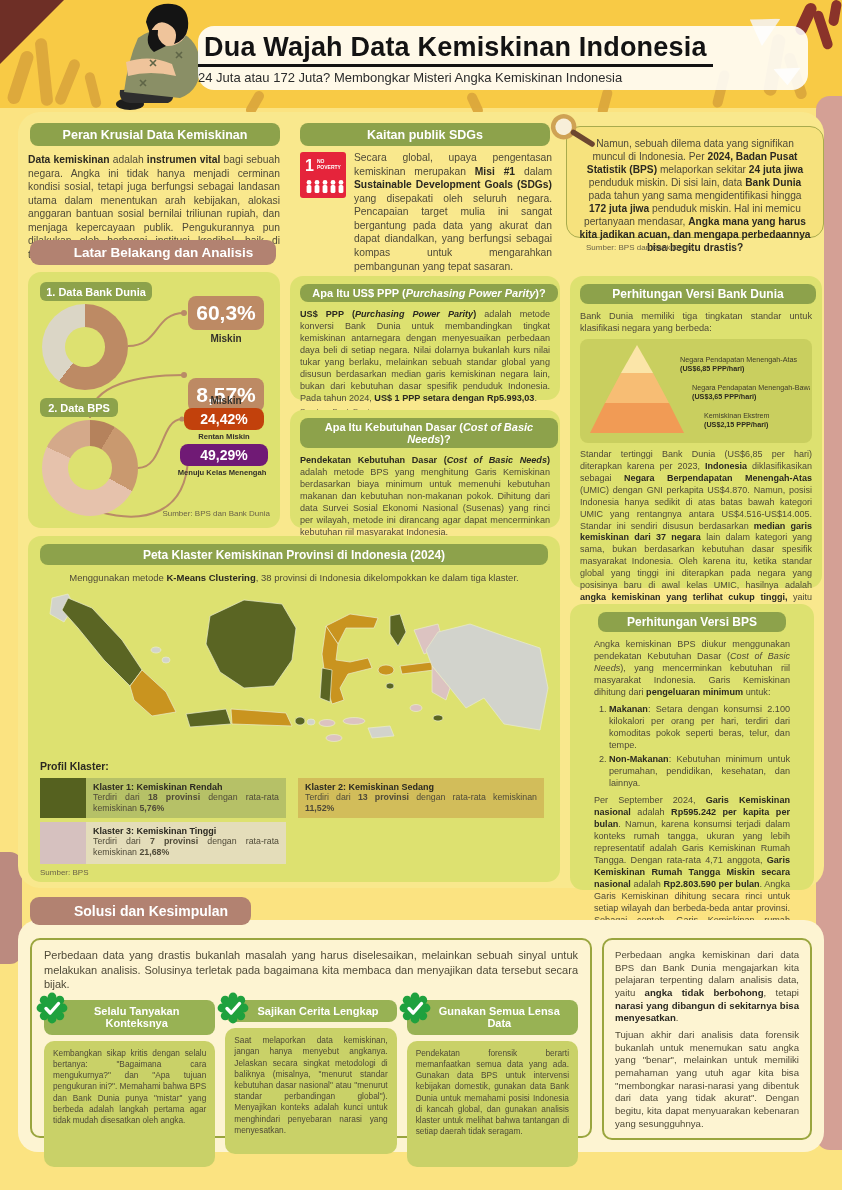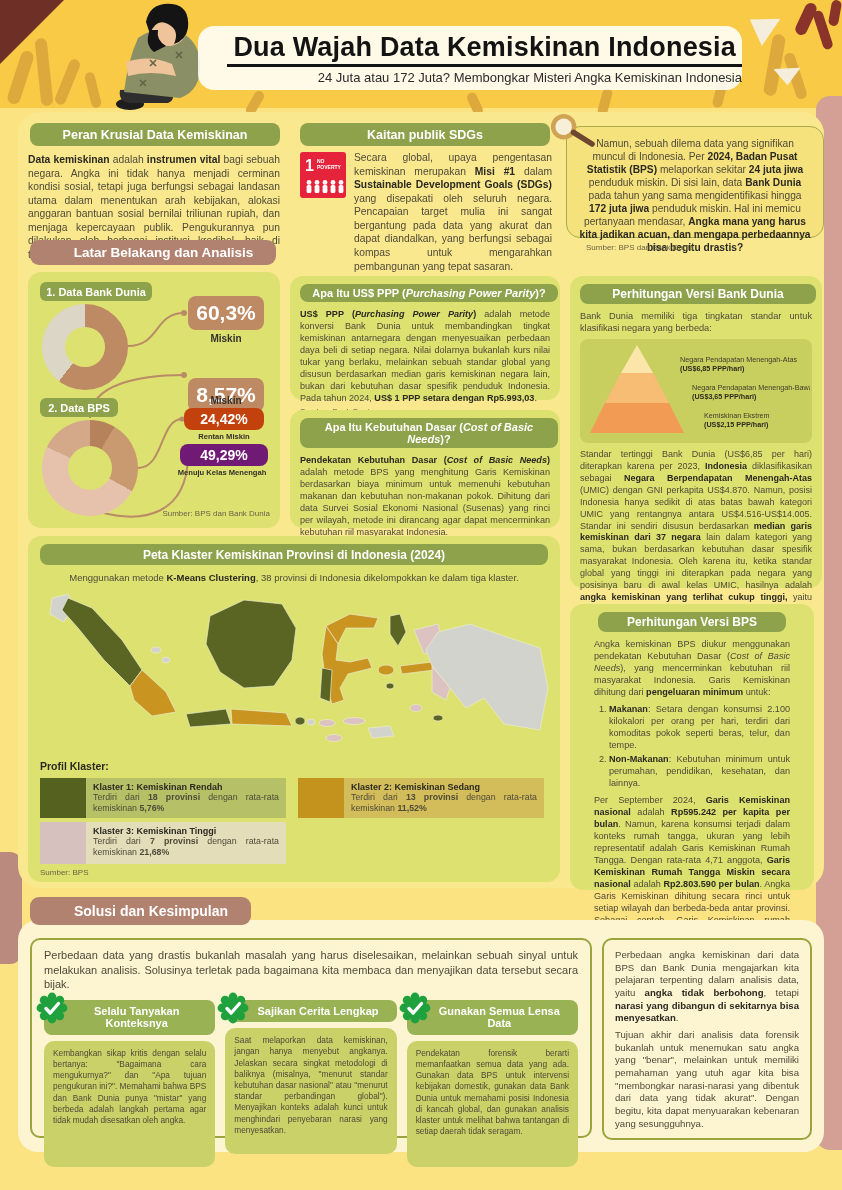--- a/index.html
+++ b/index.html
@@ -5,22 +5,22 @@
   html,body{margin:0;padding:0;background:#e8dfc0;}
   #page{position:relative;width:842px;height:1190px;margin:0 auto;overflow:hidden;
         background:#f8ca45;font-family:"Liberation Sans",sans-serif;}
   .abs{position:absolute;}
   
   .blade{position:absolute;background:#dba63c;border-radius:7px;opacity:.95;}
   .leaf{position:absolute;background:#8a332a;border-radius:6px;}
   .whiteshape{position:absolute;background:#f6eedd;}
   #corner-wedge{left:0;top:0;width:64px;height:64px;background:#6e2f26;
                 clip-path:polygon(0 0,100% 0,0 100%);}
-  #title-card{left:198px;top:26px;width:544px;height:64px;background:rgba(255,255,255,.88);
-              border-radius:16px;text-align:right;padding-top:6px;box-sizing:border-box;}
+  #title-card{left:198px;top:26px;width:610px;height:64px;background:rgba(255,255,255,.88);
+              border-radius:16px;text-align:left;padding-top:6px;box-sizing:border-box;}
   #main-title{display:inline-block;font-size:27px;font-weight:bold;color:#131313;
               border-bottom:3.5px solid #131313;padding:0 6px 1px;letter-spacing:.2px;}
   #subtitle{font-size:13px;color:#2b2b2b;margin-top:3px;}
   
   #below-band{left:0;top:108px;width:842px;height:1082px;background:#fbe381;}
   #pink-right{left:816px;top:96px;width:26px;height:1054px;background:#d4a095;border-radius:14px 0 0 14px;}
   #pink-left{left:0;top:852px;width:22px;height:112px;background:#bb8a7f;border-radius:0 12px 12px 0;}
   .cream{background:#f9e88d;border-radius:22px;}
   #panel-top{left:18px;top:112px;width:806px;height:776px;}
   #panel-bottom{left:18px;top:920px;width:806px;height:232px;background:#fdf4d2;border-radius:20px;}
@@ -298,21 +298,21 @@
       </g>
     </svg>
     <div class="abs" style="left:12px;top:224px;font-weight:bold;font-size:10.5px;color:#2b2921;">Profil Klaster:</div>
     <div class="legend" style="left:12px;top:242px;width:246px;height:40px;">
       <div class="sw sw1"></div>
       <div class="tx tx1">
           <div class="nm">Klaster 1: Kemiskinan Rendah</div>
         <div class="ds">Terdiri dari <b>18 provinsi</b> dengan rata-rata kemiskinan <b>5,76%</b></div>
         </div>
     </div>
-    <div class="legend" style="left:270px;top:242px;width:246px;height:40px;">
+    <div class="legend" style="left:270px;top:242px;width:246px;height:32px;flex-direction:column;">
       <div class="sw sw2"></div>
       <div class="tx tx2">
           <div class="nm">Klaster 2: Kemiskinan Sedang</div>
         <div class="ds">Terdiri dari <b>13 provinsi</b> dengan rata-rata kemiskinan <b>11,52%</b></div>
         </div>
     </div>
     <div class="legend" style="left:12px;top:286px;width:246px;height:42px;">
       <div class="sw sw3"></div>
       <div class="tx tx3">
           <div class="nm">Klaster 3: Kemiskinan Tinggi</div>

